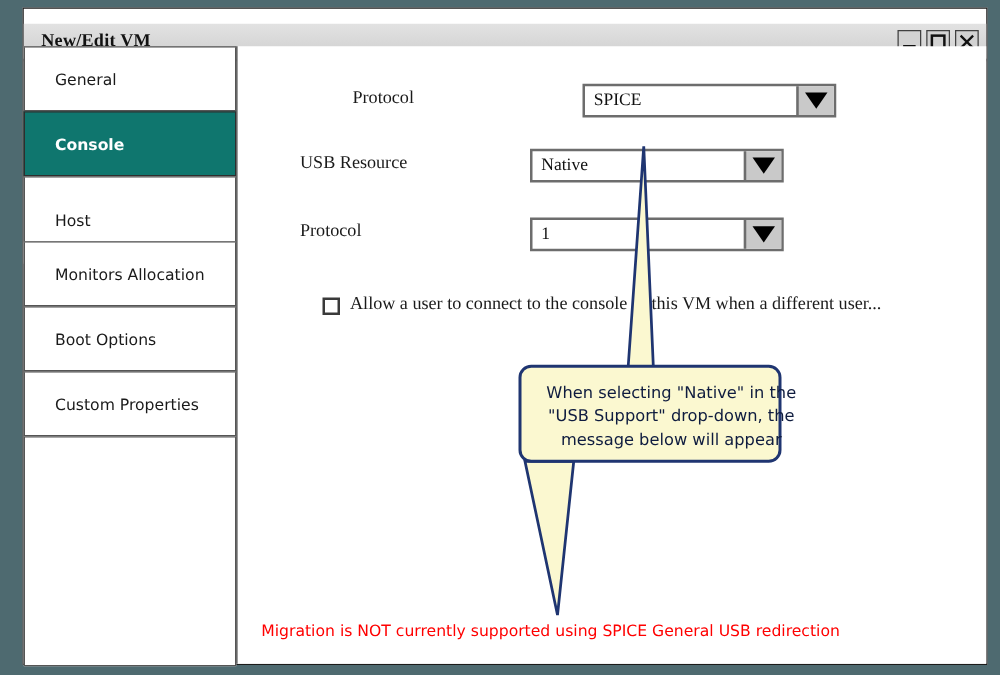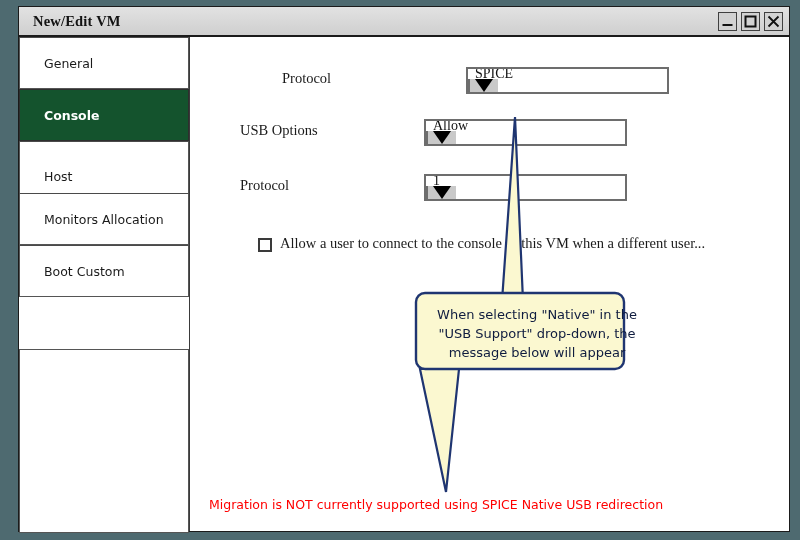--- a/index.html
+++ b/index.html
@@ -11,21 +11,21 @@
     position:relative;
   }
   
   #window{
     position:absolute;left:18px;top:6px;width:772px;height:526px;
     background:#ffffff;
     border:1px solid #1b1b1b;
     box-sizing:border-box;
   }
   #titlebar{
-    position:absolute;left:0;top:0;width:100%;height:30px;
+    position:absolute;left:0;top:12px;width:100%;height:30px;
     background:linear-gradient(#e2e2e2,#cfcfcf);
     border-bottom:2px solid #1b1b1b;
     box-sizing:border-box;
   }
   #title-text{
     position:absolute;left:14px;top:6px;
     font-family:"Liberation Serif", serif;
     font-weight:bold;font-size:14.5px;color:#121212;
     letter-spacing:.2px;
   }
@@ -51,21 +51,21 @@
     border:1px solid #555;
     border-top-color:#4a4a4a;
     display:flex;align-items:center;
   }
   .side-item .lbl{
     padding-left:24px;
     font-family:"DejaVu Sans", sans-serif;
     font-size:12.5px;color:#1a1a1a;text-align:right;
   }
   .side-item.selected{
-    background:#14532d;border-color:#2e2e2e;
+    background:#0f766e;border-color:#2e2e2e;
   }
   .side-item.selected .lbl{color:#ffffff;font-weight:bold;}
   #side-filler{
     position:absolute;left:0;width:170px;
     background:#ffffff;border:1px solid #555;
     box-sizing:border-box;
   }
 
   
   #main{
@@ -79,21 +79,21 @@
   .form-label{
     position:absolute;left:50px;top:3px;
     font-family:"Liberation Serif", serif;
     font-size:14.5px;color:#1a1a1a;
   }
   .combo{
     position:absolute;left:234px;top:0;width:203px;height:27px;
     border:2px solid #6d6d6d;
     background:#ffffff;
     box-sizing:border-box;
-    display:flex;align-items:stretch;flex-direction:column;
+    display:flex;align-items:stretch;
   }
   .combo .cval{
     flex:1;display:flex;align-items:center;
     padding-left:7px;
     font-family:"Liberation Serif", serif;
     font-size:14px;color:#111;
     overflow:hidden;white-space:nowrap;
   }
   .combo .carrow{
     width:28px;background:#c9c9c9;
@@ -170,41 +170,44 @@
     <div class="side-item selected" style="top:52px;height:52px;">
       <span class="lbl">Console</span>
     </div>
     <div class="side-item" style="top:104px;height:70px;">
       <span class="lbl">Host</span>
     </div>
     <div class="side-item" style="top:156px;height:52px;">
       <span class="lbl">Monitors Allocation</span>
     </div>
     <div class="side-item" style="top:208px;height:52px;">
-      <span class="lbl">Boot Custom</span>
+      <span class="lbl">Boot Options</span>
+    </div>
+    <div class="side-item" style="top:260px;height:52px;">
+      <span class="lbl">Custom Properties</span>
     </div>
     <div id="side-filler" style="top:312px;height:184px;"></div>
   </div>
 
   <div id="main">
 
     <div class="form-row" style="top:30px;margin-left:42px;">
       <span class="form-label">Protocol</span>
       <div class="combo">
         <span class="cval">SPICE</span>
         <span class="carrow">
             <span class="tri"></span>
           </span>
       </div>
     </div>
 
     <div class="form-row" style="top:82px;">
-      <span class="form-label">USB Options</span>
+      <span class="form-label">USB Resource</span>
       <div class="combo">
-        <span class="cval">Allow</span>
+        <span class="cval">Native</span>
         <span class="carrow">
             <span class="tri"></span>
           </span>
       </div>
     </div>
 
     <div class="form-row" style="top:137px;">
       <span class="form-label">Protocol</span>
       <div class="combo">
         <span class="cval">1</span>
@@ -225,15 +228,15 @@
     <path d="M 496 110 L 504 294 L 483 294 Z" fill="#fbf8d0" stroke="#1f3571" stroke-width="2.2"></path>
 
     <path d="M 427 485 L 401 362 L 440 362 Z" fill="#fbf8d0" stroke="#1f3571" stroke-width="2.2"></path>
 
     <rect x="397" y="286" width="208" height="76" rx="9" ry="9" fill="#fbf8d0" stroke="#1f3571" stroke-width="2.4"></rect>
   </svg>
 
   <div id="callout-text">When selecting "Native" in the
 "USB Support" drop-down, the
 message below will appear</div>
-  <div id="warning-text">Migration is NOT currently supported using SPICE Native USB redirection</div>
+  <div id="warning-text">Migration is NOT currently supported using SPICE General USB redirection</div>
 
 </div>
 
 </body></html>

